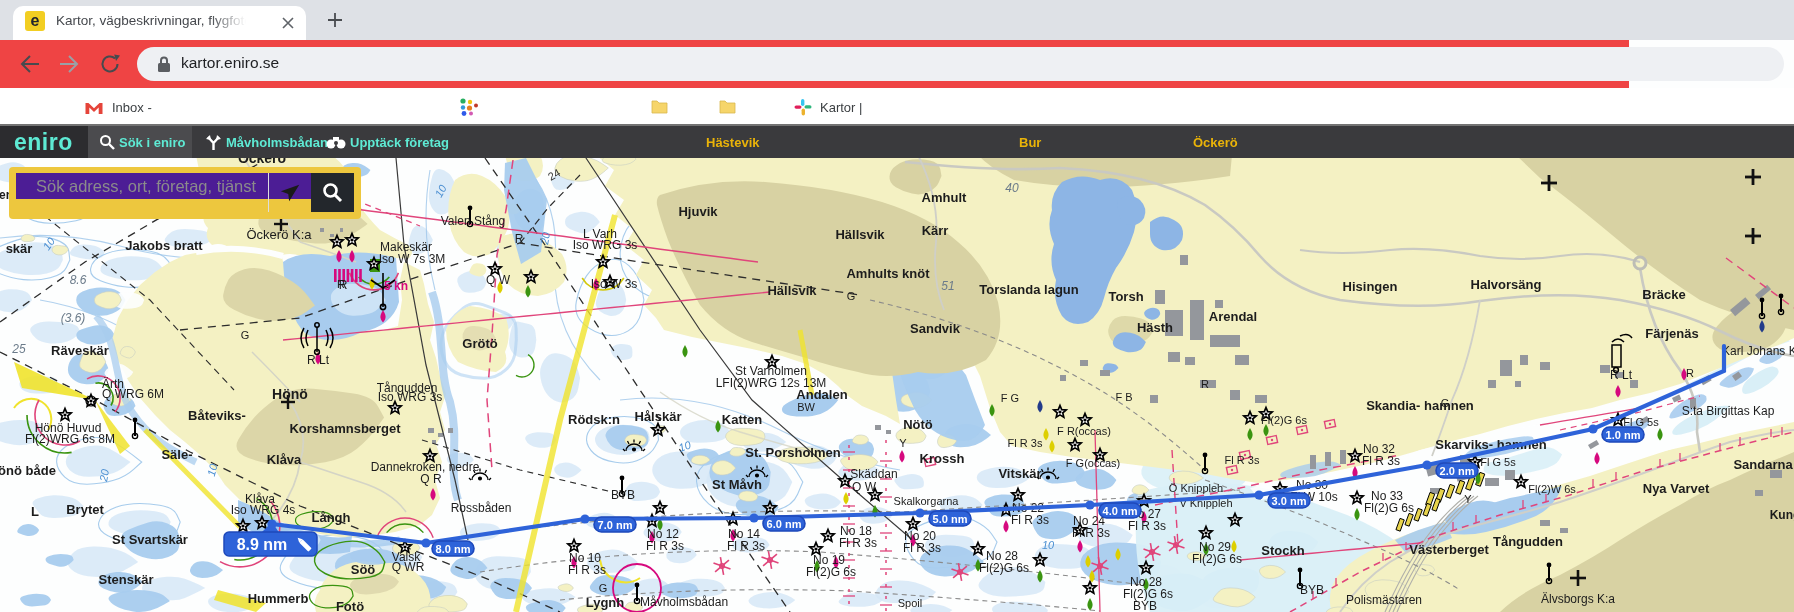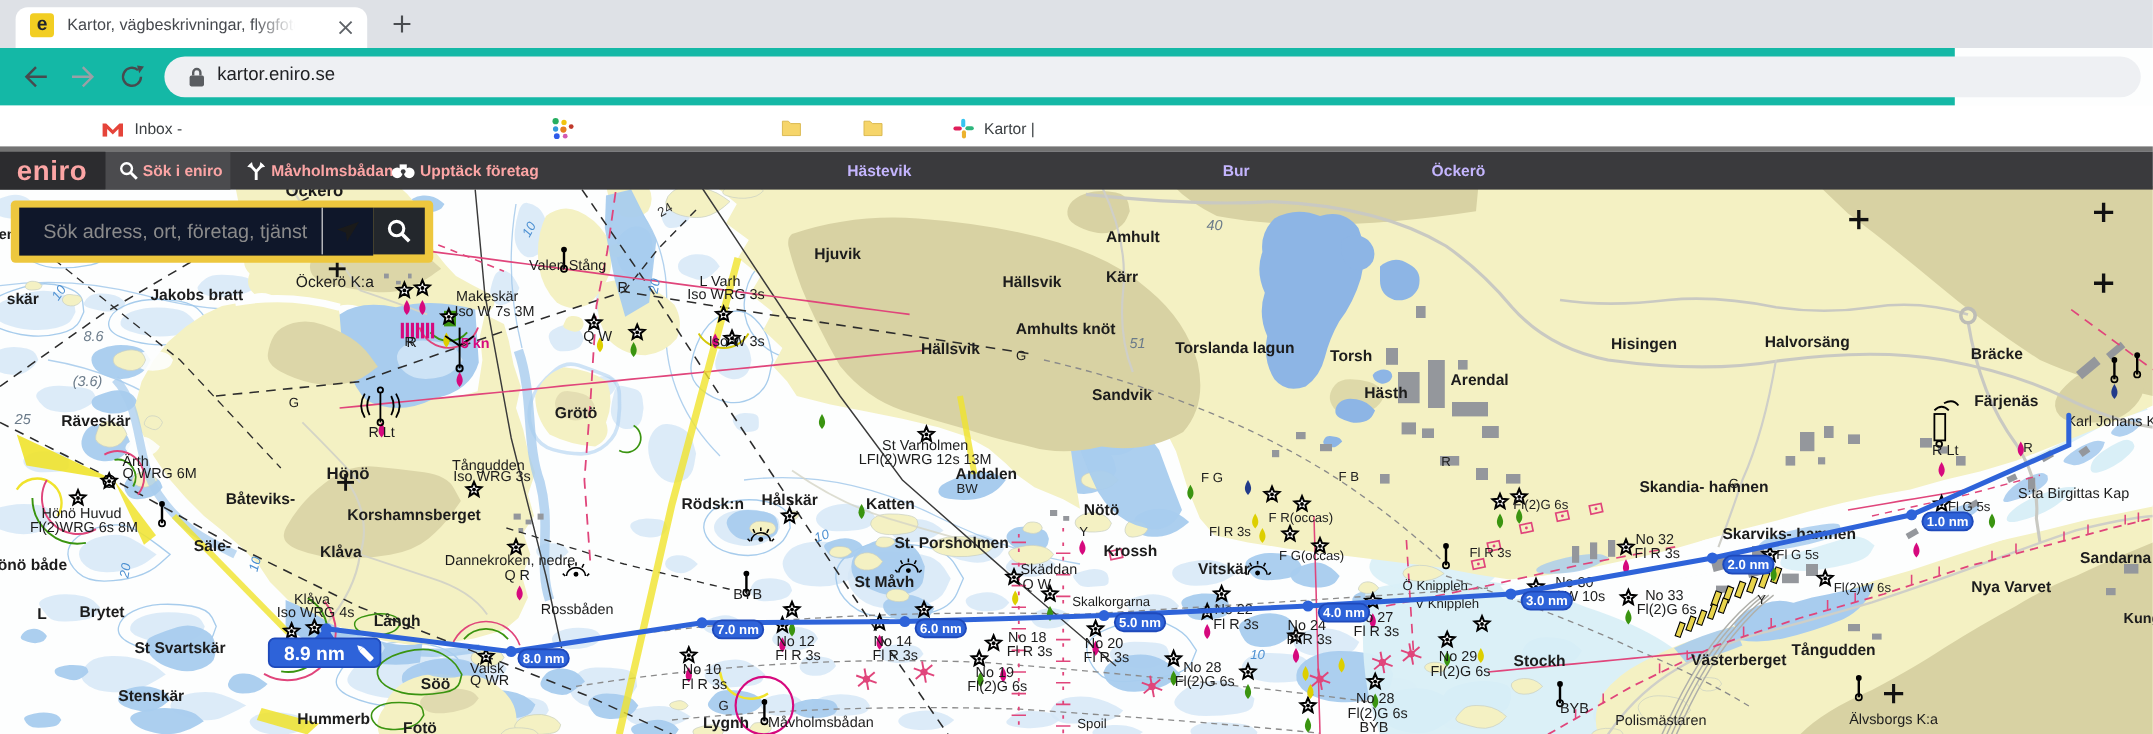--- a/index.html
+++ b/index.html
@@ -2,31 +2,31 @@
 <html><head><meta charset="utf-8">
 <style>
 *{margin:0;padding:0;box-sizing:border-box}
 body{width:1794px;height:612px;position:relative;overflow:hidden;font-family:"Liberation Sans",sans-serif;background:#fff}
 .abs{position:absolute}
 #map{position:absolute;top:0;left:0;z-index:0}
 #tabstrip{position:absolute;top:0;left:0;width:1794px;height:40px;background:#dee1e6;z-index:10}
 #tab{position:absolute;left:13px;top:6px;width:293px;height:34px;background:#fff;border-radius:10px 10px 0 0}
 #fav{position:absolute;left:12px;top:5px;width:20px;height:20px;background:#f2ce22;border-radius:3px;text-align:center;font-weight:bold;font-size:16px;color:#20242e;line-height:20px}
 #tabtitle{position:absolute;left:43px;top:7px;width:216px;height:18px;font-size:13.5px;color:#45484d;white-space:nowrap;overflow:hidden}
-#addr{position:absolute;top:40px;left:0;width:1629px;height:48px;background:#14b8a6;z-index:10}
+#addr{position:absolute;top:40px;left:0;width:1629px;height:48px;background:#ef4444;z-index:10}
 #omni{position:absolute;left:137px;top:7px;width:1647px;height:34px;border-radius:17px;background:#eef0f3}
-#bkm{position:absolute;top:88px;left:0;width:1794px;height:38px;background:#fff;border-bottom:4px solid #737373;z-index:10}
+#bkm{position:absolute;top:88px;left:0;width:1794px;height:38px;background:#fff;border-bottom:2px solid #737373;z-index:10}
 .bi{position:absolute;top:0;height:38px;display:flex;align-items:center;font-size:13px;color:#3c4043}
 #navbar{position:absolute;top:126px;left:0;width:1794px;height:32px;background:#3a3a3d;z-index:5;color:#fff}
 #nlogo{position:absolute;left:0;top:0;width:88px;height:32px;background:#2c2c2f}
 #nbtn{position:absolute;left:88px;top:0;width:104px;height:32px;background:#4b4b4e}
-.nitem{position:absolute;top:0;height:32px;display:flex;align-items:center;font-size:13px;font-weight:bold;color:#fca5a5}
-.shadowlbl{position:absolute;top:0;height:32px;display:flex;align-items:center;font-size:13px;font-weight:bold;color:#c4b5fd}
+.nitem{position:absolute;top:0;height:32px;display:flex;align-items:center;font-size:13px;font-weight:bold;color:#5eead4}
+.shadowlbl{position:absolute;top:0;height:32px;display:flex;align-items:center;font-size:13px;font-weight:bold;color:#eab308}
 #sbox{position:absolute;top:167px;left:9px;width:352px;height:52px;background:#edc73e;border-radius:4px;z-index:6}
-#sin{position:absolute;left:7px;top:6px;width:295px;height:40px;background:#0f172a;display:flex;align-items:center}
+#sin{position:absolute;left:7px;top:6px;width:295px;height:26px;background:#4c1d95;display:flex;align-items:center}
 #sdark{position:absolute;left:302px;top:6px;width:43px;height:39px;background:#23272c}
 </style></head>
 <body>
 <svg id="map" width="1794" height="612" viewBox="0 0 1794 612">
     <rect width="1794" height="612" fill="#fdfefe"></rect>
     <path transform="translate(30,260) rotate(0)" d="M32.9,0.0 Q32.9,0.0 30.2,5.5 Q27.5,10.9 16.7,13.4 Q5.9,15.8 -5.3,14.7 Q-16.5,13.6 -26.1,9.9 Q-35.6,6.1 -35.1,0.1 Q-34.6,-6.0 -25.6,-9.8 Q-16.6,-13.6 -4.7,-16.4 Q7.1,-19.2 19.2,-15.8 Q31.3,-12.4 32.1,-6.2 Z" fill="#d6e8f7" opacity="0.85"></path>
     <path transform="translate(12,300) rotate(0)" d="M20.0,0.0 Q20.0,0.0 17.5,3.4 Q15.0,6.9 9.6,9.9 Q4.2,13.0 -3.8,12.1 Q-11.8,11.2 -16.3,7.7 Q-20.8,4.1 -20.5,0.1 Q-20.2,-4.0 -15.4,-7.1 Q-10.7,-10.1 -3.5,-10.7 Q3.6,-11.2 10.2,-9.5 Q16.8,-7.7 18.4,-3.8 Z" fill="#d6e8f7" opacity="0.85"></path>
     <path transform="translate(55,332) rotate(0)" d="M25.3,0.0 Q25.3,0.0 22.1,3.4 Q19.0,6.7 12.1,9.5 Q5.1,12.3 -4.6,11.4 Q-14.3,10.5 -18.4,7.0 Q-22.6,3.5 -24.4,-0.3 Q-26.2,-4.0 -20.4,-7.4 Q-14.7,-10.8 -5.2,-10.5 Q4.3,-10.2 13.0,-9.0 Q21.7,-7.7 23.5,-3.9 Z" fill="#d6e8f7" opacity="0.85"></path>
     <path transform="translate(130,268) rotate(0)" d="M32.6,0.0 Q32.6,0.0 29.3,5.1 Q26.0,10.2 15.4,11.5 Q4.9,12.9 -4.4,12.0 Q-13.7,11.1 -22.1,8.1 Q-30.6,5.2 -29.5,0.2 Q-28.3,-4.8 -21.0,-7.9 Q-13.6,-11.0 -4.5,-11.6 Q4.6,-12.2 14.4,-10.8 Q24.2,-9.5 28.4,-4.7 Z" fill="#d6e8f7" opacity="0.85"></path>
     <path transform="translate(88,252) rotate(0)" d="M16.4,0.0 Q16.4,0.0 15.7,2.8 Q15.0,5.6 9.1,6.8 Q3.2,8.1 -2.4,7.1 Q-8.0,6.2 -13.5,4.6 Q-18.9,3.1 -18.0,0.2 Q-17.0,-2.7 -13.5,-5.2 Q-9.9,-7.6 -3.5,-7.4 Q2.9,-7.2 7.5,-5.9 Q12.0,-4.5 14.2,-2.2 Z" fill="#d6e8f7" opacity="0.85"></path>

